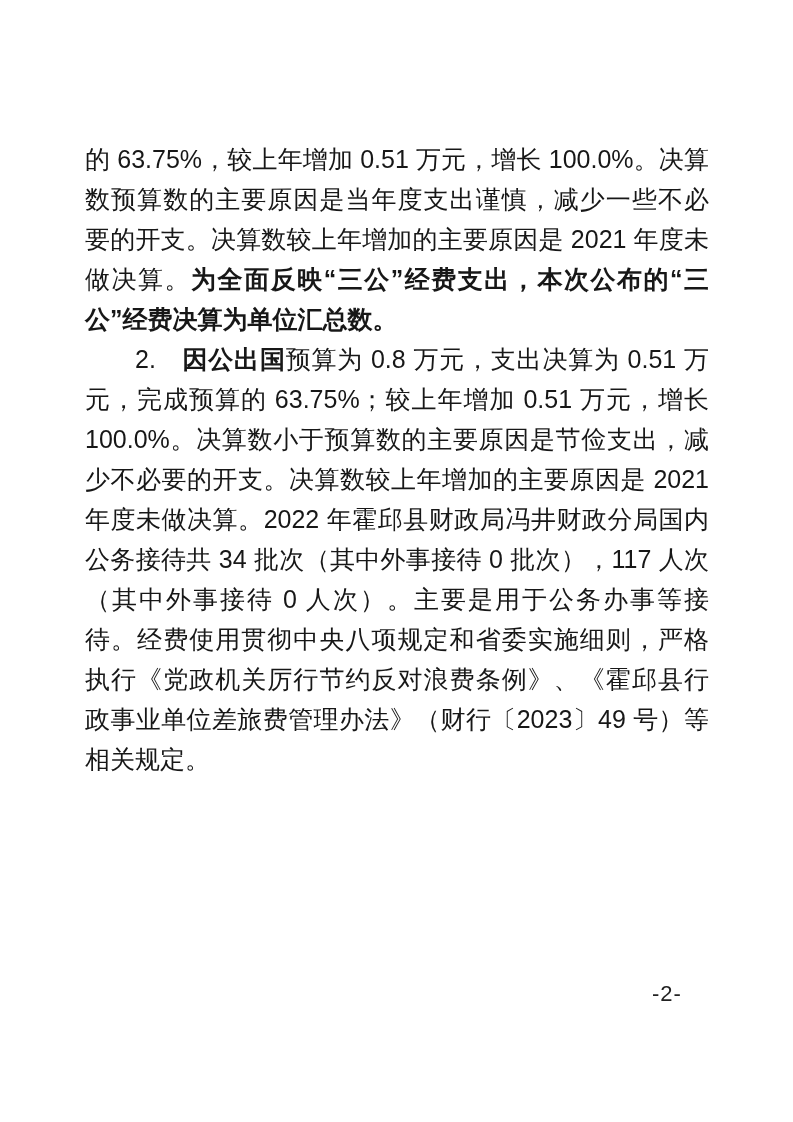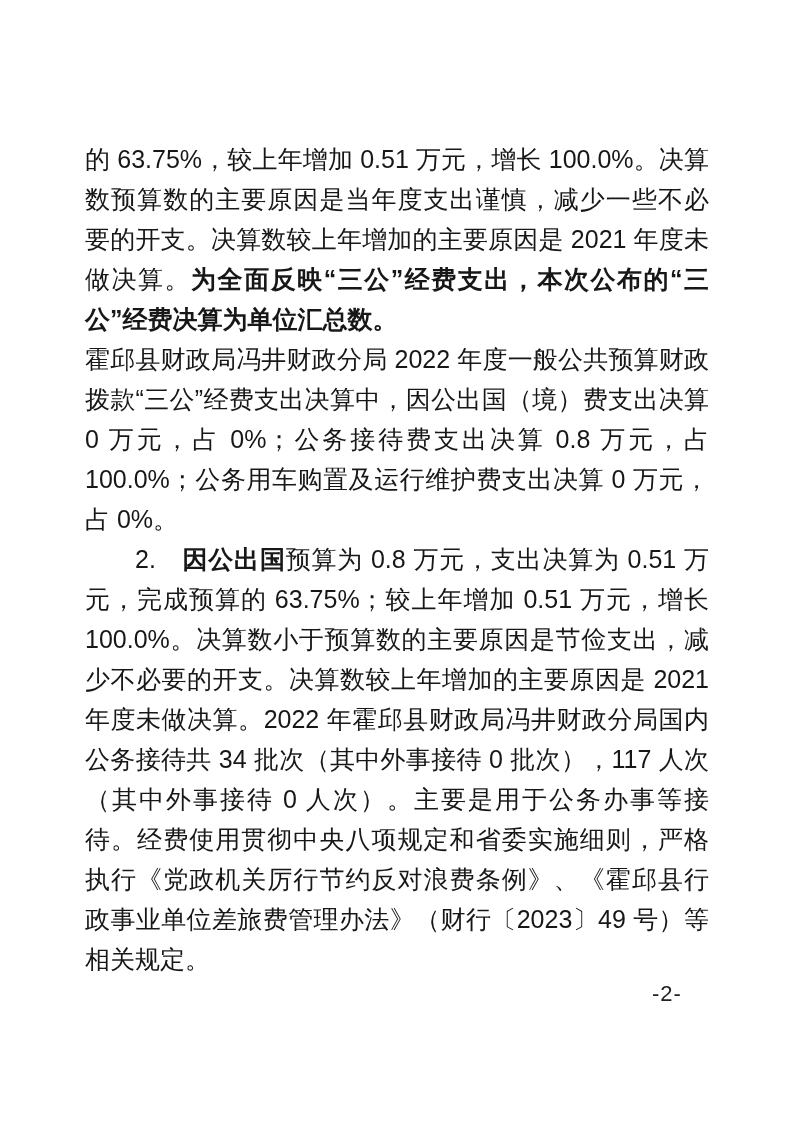--- a/index.html
+++ b/index.html
@@ -41,23 +41,20 @@
 <body>
 
 <div class="page">
   <div class="content">
 
     <p class="para">
       <span>的 63.75%，较上年增加 0.51 万元，增长 100.0%。决算数预算数的主要原因是当年度支出谨慎，减少一些不必要的开支。决算数较上年增加的主要原因是 2021 年度未做决算。</span><span class="b">为全面反映“三公”经费支出，本次公布的“三公”经费决算为单位汇总数。</span>
     </p>
 
 
-    <p class="para">
-      <span>霍邱县财政局冯井财政分局 2022 年度一般公共预算财政拨款“三公”经费支出决算中，因公出国（境）费支出决算 0 万元，占 0%；公务接待费支出决算 0.8 万元，占 100.0%；公务用车购置及运行维护费支出决算 0 万元，占 0%。</span>
-    </p>
 
     <p class="para indent">
       <span>2.　</span><span class="b">因公出国</span><span>预算为 0.8 万元，支出决算为 0.51 万元，完成预算的 63.75%；较上年增加 0.51 万元，增长 100.0%。决算数小于预算数的主要原因是节俭支出，减少不必要的开支。决算数较上年增加的主要原因是 2021 年度未做决算。2022 年霍邱县财政局冯井财政分局国内公务接待共 34 批次（其中外事接待 0 批次），117 人次（其中外事接待 0 人次）。主要是用于公务办事等接待。经费使用贯彻中央八项规定和省委实施细则，严格执行《党政机关厉行节约反对浪费条例》、《霍邱县行政事业单位差旅费管理办法》（财行〔2023〕49 号）等相关规定。</span>
     </p>
 
 
   </div>
 
   <div class="page-number">-2-</div>
 </div>

